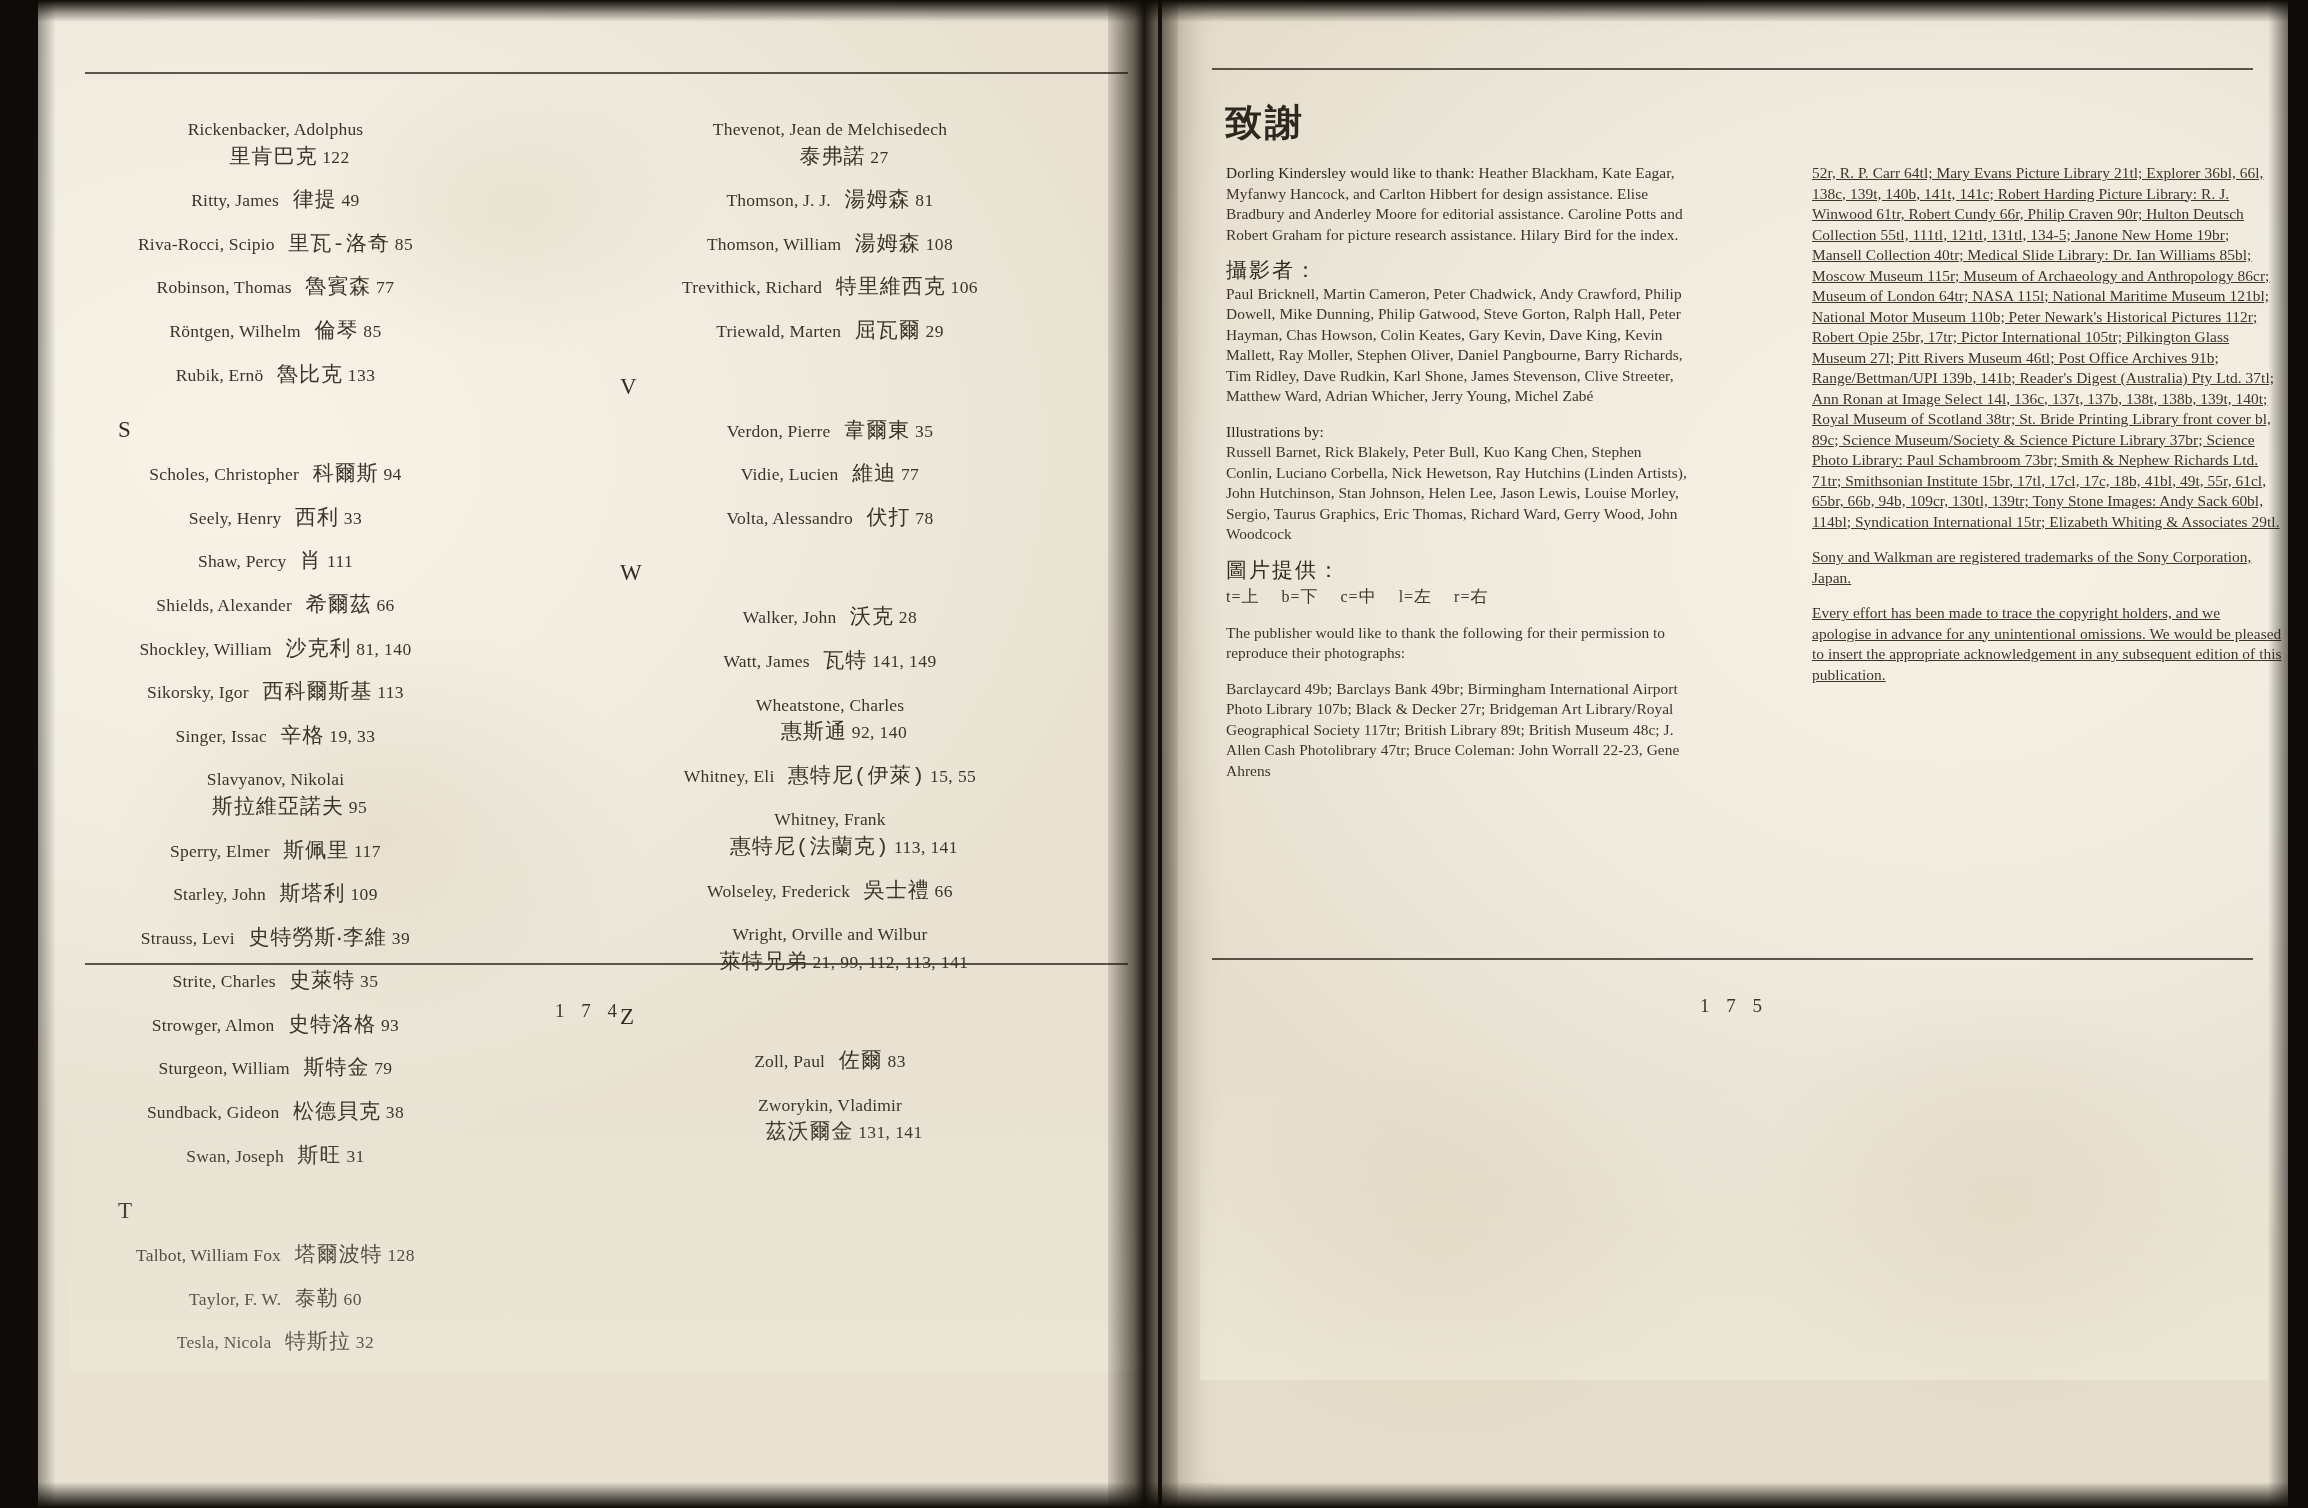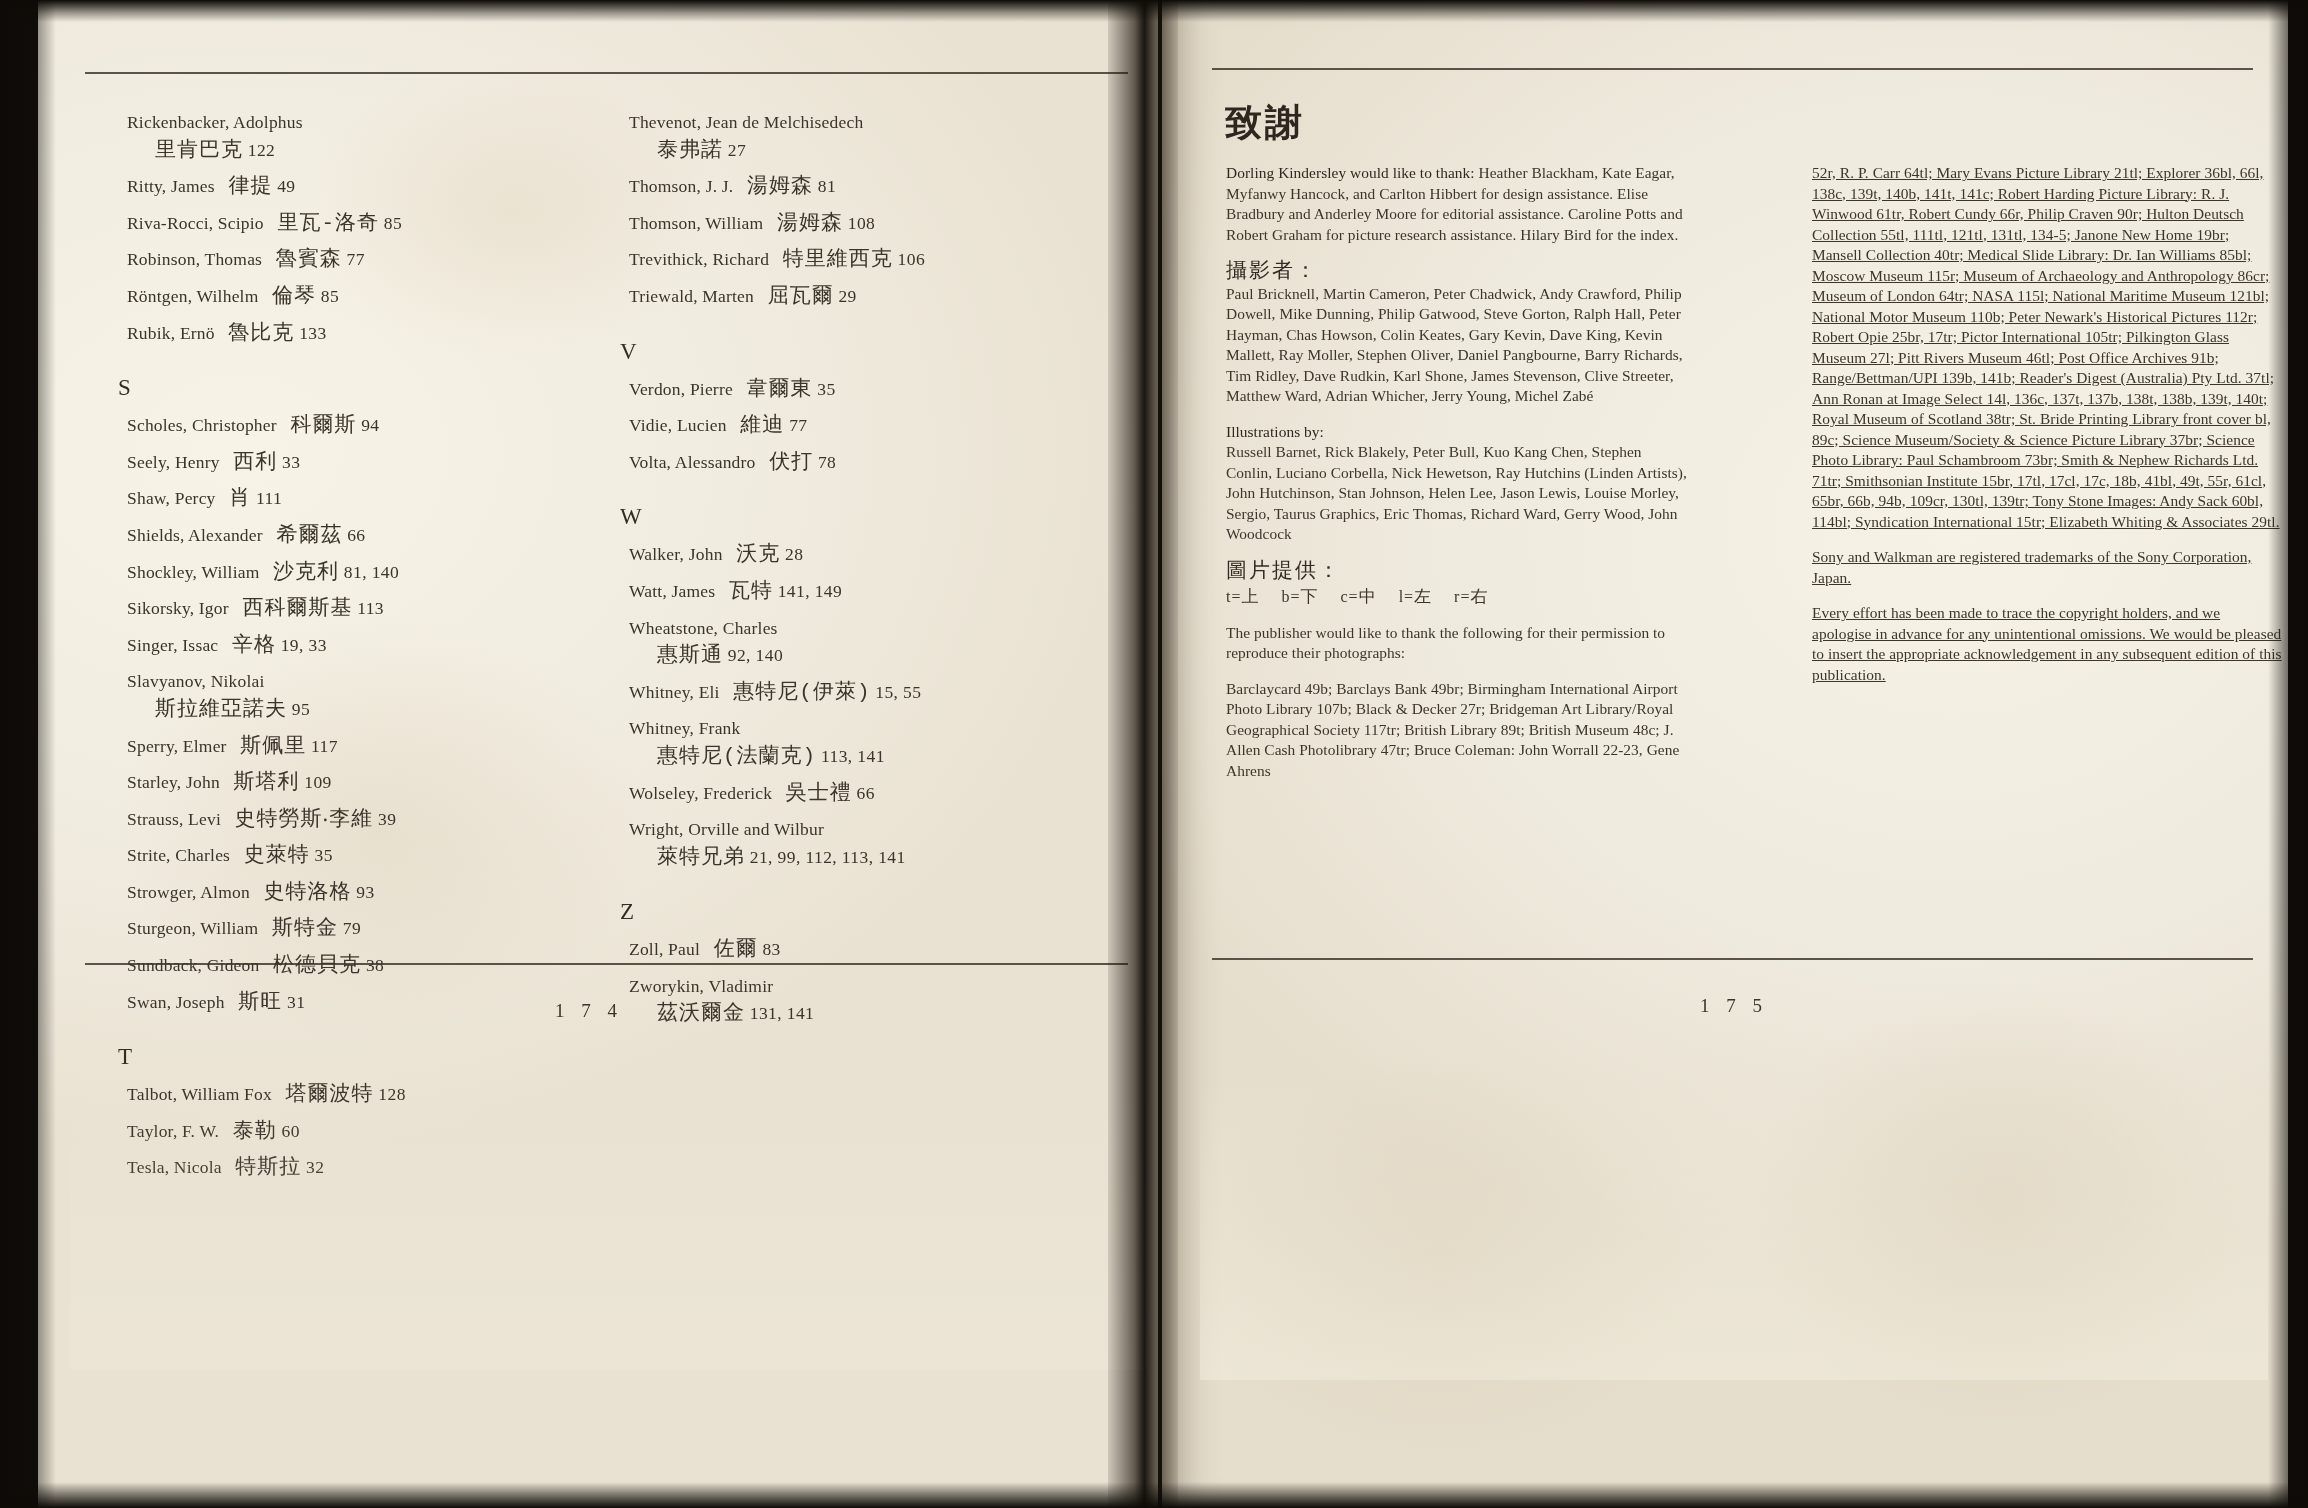--- a/index.html
+++ b/index.html
@@ -46,21 +46,21 @@
   .rule-l-top{left:85px;right:1180px;top:72px;}
   .rule-l-bot{left:85px;right:1180px;top:963px;}
   .rule-r-top{left:1212px;right:55px;top:68px;}
   .rule-r-bot{left:1212px;right:55px;top:958px;}
 
   
   .idx-col{position:absolute;top:100px;color:#3b342a;
     font-size:17.5px;line-height:27.6px;letter-spacing:.2px;}
   .idx-col.c1{left:118px;width:315px;}
   .idx-col.c2{left:620px;width:420px;}
-  .entry{margin:9px;padding:0;white-space:nowrap;}
+  .entry{margin:16px;padding:0;white-space:nowrap;text-align:center;}
   .entry .cont{display:block;padding-left:28px;}
   .sect{font-size:23px;line-height:30px;margin:26px 0 9px 0;color:#332c23;}
   .cjk{font-family:Liberation Mono, monospace;font-size:21px;letter-spacing:1px;}
   .pg{letter-spacing:.4px;}
 
   
   .ack-title{position:absolute;left:1225px;top:98px;
     font-family:"DejaVu Sans", sans-serif;
     font-size:37px;font-weight:700;color:#2d2720;letter-spacing:3px;}
   .ack-col{position:absolute;top:163px;color:#3d352a;

